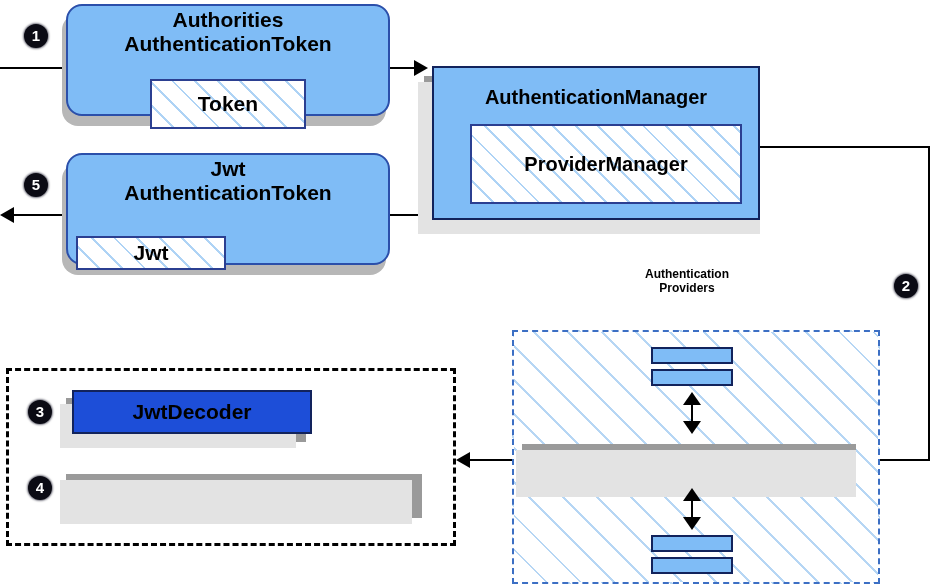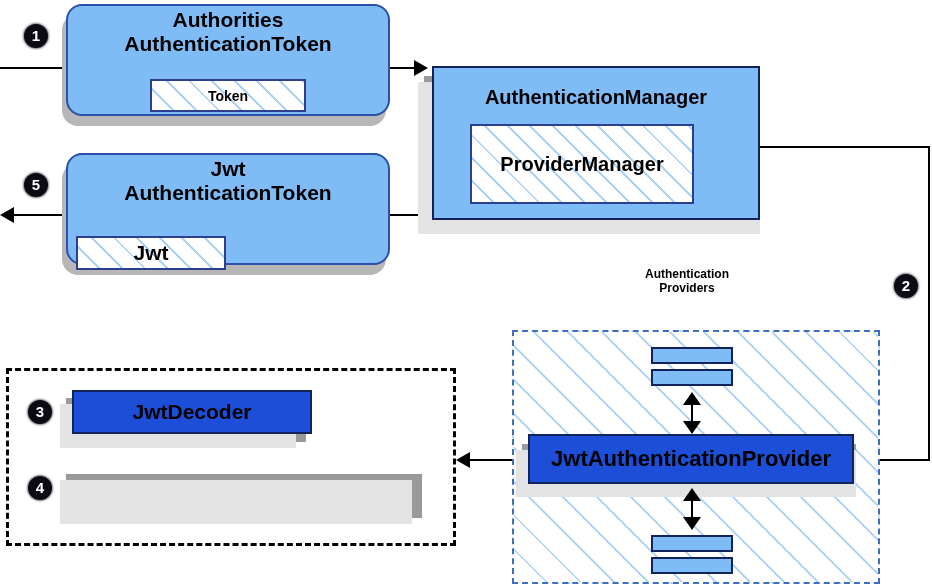--- a/index.html
+++ b/index.html
@@ -173,27 +173,27 @@
 
   <div class="hline abs" style="left:372px;top:214px;width:56px;"></div>
 
   <div class="hline abs" style="left:14px;top:214px;width:58px;"></div>
   <div class="arrow-l abs" style="left:0px;top:207px;"></div>
 
   <div class="shadow-dark abs" style="left:424px;top:76px;width:336px;height:152px;"></div>
   <div class="shadow-light abs" style="left:418px;top:82px;width:342px;height:152px;"></div>
   <div class="sqbox abs" style="left:432px;top:66px;width:328px;height:154px;"></div>
   <div class="title abs" style="left:432px;top:86px;width:328px;font-size:20px;">AuthenticationManager</div>
-  <div class="hatch-slot abs" style="left:470px;top:124px;width:224px;height:80px;font-size:20px;">ProviderManager</div>
+  <div class="hatch-slot abs" style="left:470px;top:124px;width:272px;height:80px;font-size:20px;">ProviderManager</div>
 
   <div class="rbox-shadow abs" style="left:62px;top:14px;width:324px;height:112px;"></div>
   <div class="rbox abs" style="left:66px;top:4px;width:324px;height:112px;"></div>
   <div class="title abs" style="left:66px;top:8px;width:324px;font-size:21px;">Authorities
 AuthenticationToken</div>
-  <div class="hatch-slot abs" style="left:150px;top:79px;width:156px;height:33px;font-size:14px;">Token</div>
+  <div class="hatch-slot abs" style="left:150px;top:79px;width:156px;height:50px;font-size:21px;">Token</div>
 
   <div class="rbox-shadow abs" style="left:62px;top:163px;width:324px;height:112px;"></div>
   <div class="rbox abs" style="left:66px;top:153px;width:324px;height:112px;"></div>
   <div class="title abs" style="left:66px;top:157px;width:324px;font-size:21px;">Jwt
 AuthenticationToken</div>
   <div class="hatch-slot abs" style="left:76px;top:236px;width:150px;height:34px;font-size:21px;">Jwt</div>
 
   <div class="title abs" style="left:562px;top:268px;width:250px;font-size:12px;">Authentication
 Providers</div>
 
@@ -201,21 +201,20 @@
 
   <div class="sqbox abs" style="left:651px;top:347px;width:82px;height:17px;border-radius:0;"></div>
   <div class="sqbox abs" style="left:651px;top:369px;width:82px;height:17px;border-radius:0;"></div>
 
   <div class="arrow-u abs" style="left:683px;top:392px;"></div>
   <div class="vline abs" style="left:691px;top:396px;height:30px;"></div>
   <div class="arrow-d abs" style="left:683px;top:421px;"></div>
 
   <div class="shadow-dark abs" style="left:522px;top:444px;width:334px;height:47px;"></div>
   <div class="shadow-light abs" style="left:516px;top:450px;width:340px;height:47px;"></div>
-  <div class="flatbox abs" style="left:528px;top:434px;width:326px;height:50px;font-size:22px;">JwtAuthenticationProvider</div>
 
   <div class="arrow-u abs" style="left:683px;top:488px;"></div>
   <div class="vline abs" style="left:691px;top:492px;height:30px;"></div>
   <div class="arrow-d abs" style="left:683px;top:517px;"></div>
 
   <div class="sqbox abs" style="left:651px;top:535px;width:82px;height:17px;border-radius:0;"></div>
   <div class="sqbox abs" style="left:651px;top:557px;width:82px;height:17px;border-radius:0;"></div>
 
   <div class="dash-region abs" style="left:6px;top:368px;width:450px;height:178px;"></div>
 

